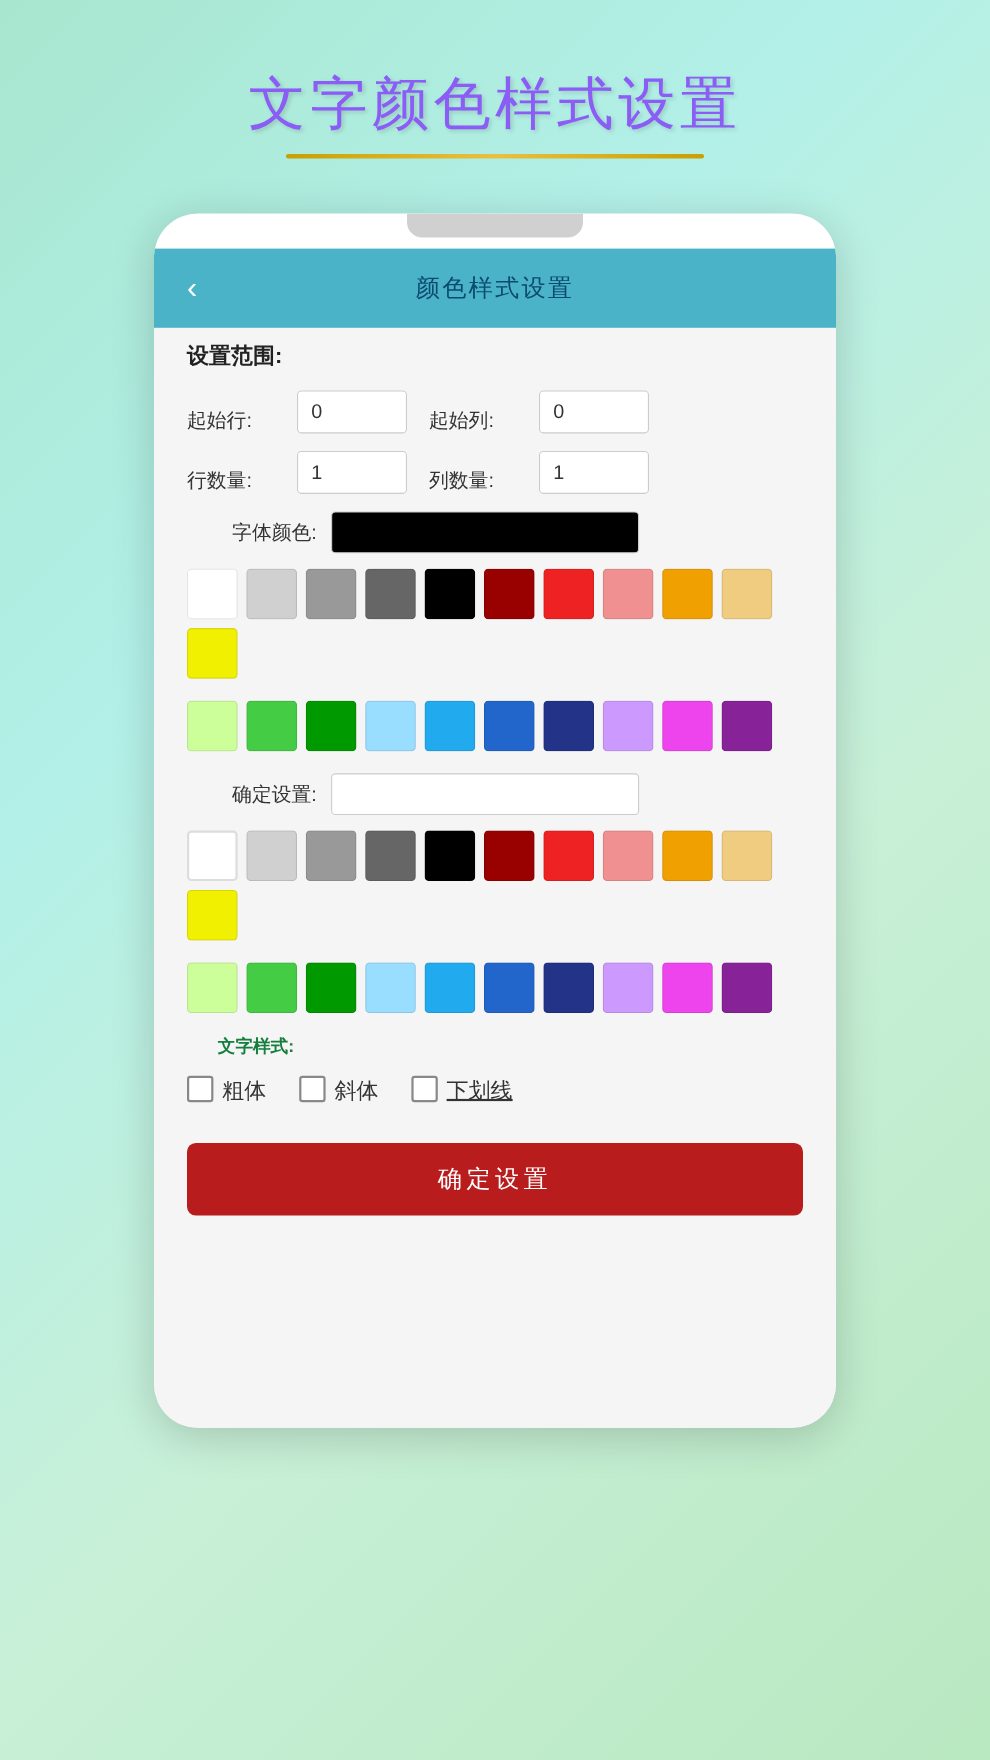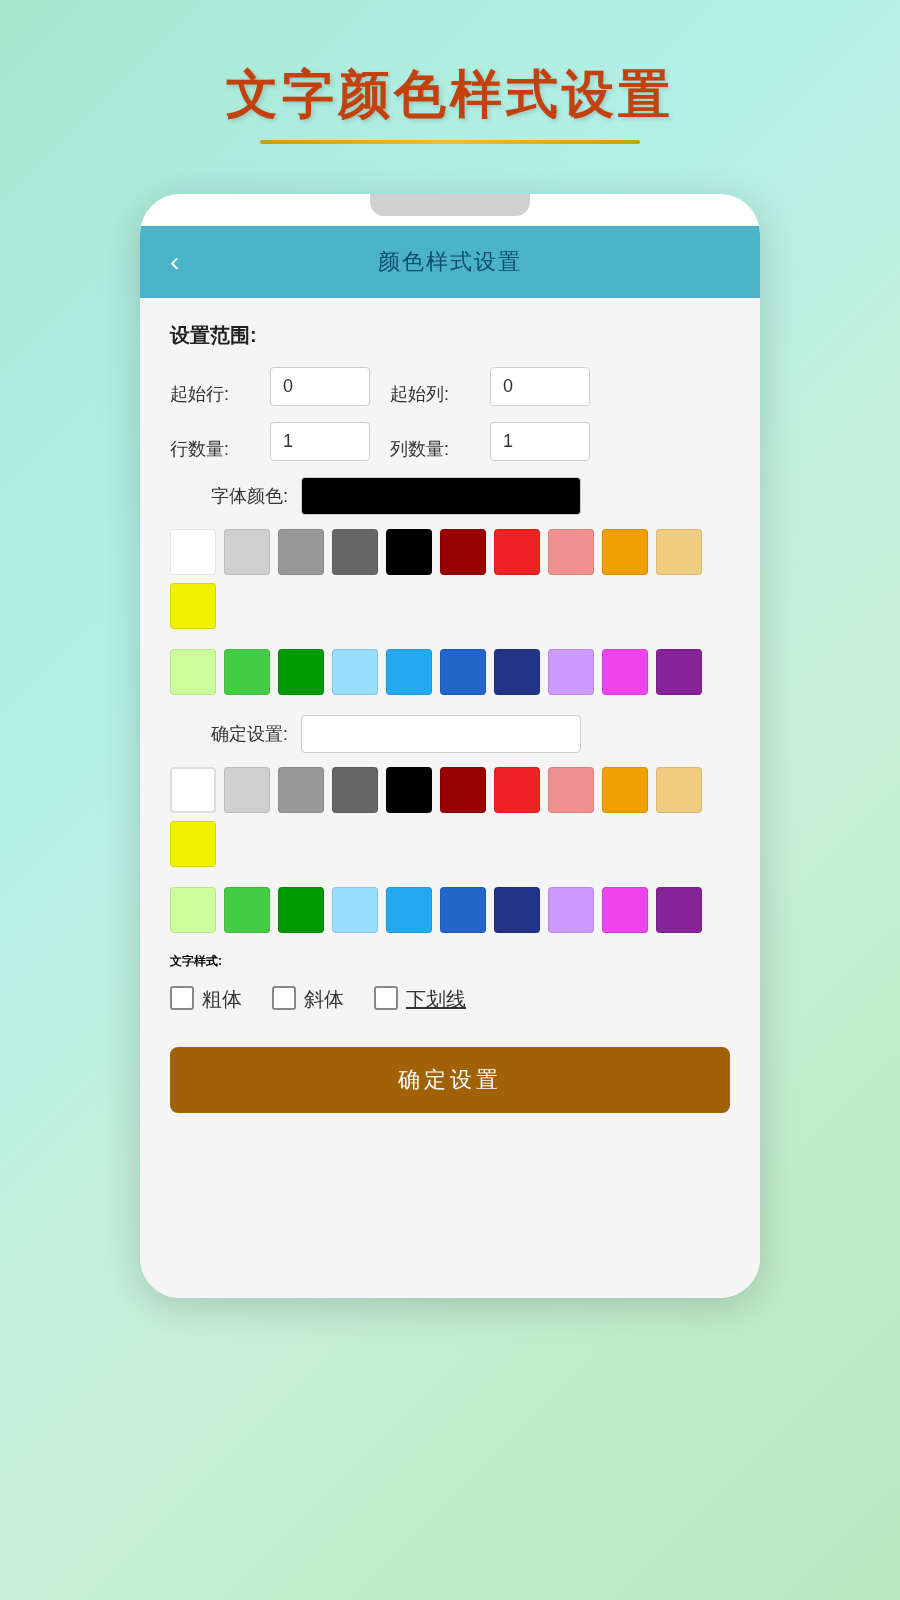--- a/index.html
+++ b/index.html
@@ -15,22 +15,22 @@
       position: relative;
     }
 
     .page-title-area {
       margin-top: 60px;
       text-align: center;
     }
 
     .page-title {
       font-size: 52px;
-      font-weight: bold;
-      color: #c2410c;
+      font-weight: normal;
+      color: #8b5cf6;
       text-shadow: 2px 2px 4px rgba(0,0,0,0.15);
       letter-spacing: 4px;
     }
 
     .title-underline {
       width: 380px;
       height: 4px;
       background: linear-gradient(to right, #c8a000, #e8c040, #c8a000);
       margin: 10px auto 0;
       border-radius: 2px;
@@ -76,21 +76,21 @@
       position: absolute;
       left: 50%;
       transform: translateX(-50%);
       color: #0c4a6e;
       font-size: 22px;
       font-weight: normal;
       letter-spacing: 2px;
     }
 
     .app-content {
-      padding: 24px 30px;
+      padding: 12px 30px;
       background: #f5f5f5;
       min-height: 1000px;
     }
 
     .section-label {
       font-size: 20px;
       font-weight: bold;
       color: #222;
       margin-bottom: 18px;
     }
@@ -148,24 +148,25 @@
 
     .color-swatch {
       width: 46px;
       height: 46px;
       border-radius: 4px;
       cursor: pointer;
       border: 1px solid rgba(0,0,0,0.1);
     }
 
     .style-section-label {
-      font-size: 12px;
+      font-size: 16px;
       font-weight: bold;
-      color: #000000;
+      color: #15803d;
       margin-bottom: 16px;
+      margin-left: 28px;
     }
 
     .style-row {
       display: flex;
       align-items: center;
       gap: 30px;
       margin-bottom: 24px;
     }
 
     .style-option {
@@ -187,21 +188,21 @@
       color: #333;
     }
 
     .underline-label {
       text-decoration: underline;
     }
 
     .confirm-btn {
       width: 100%;
       padding: 18px;
-      background: #a16207;
+      background: #b91c1c;
       color: white;
       font-size: 22px;
       border: none;
       border-radius: 8px;
       cursor: pointer;
       letter-spacing: 4px;
       margin-top: 10px;
     }
   </style>
 </head>

